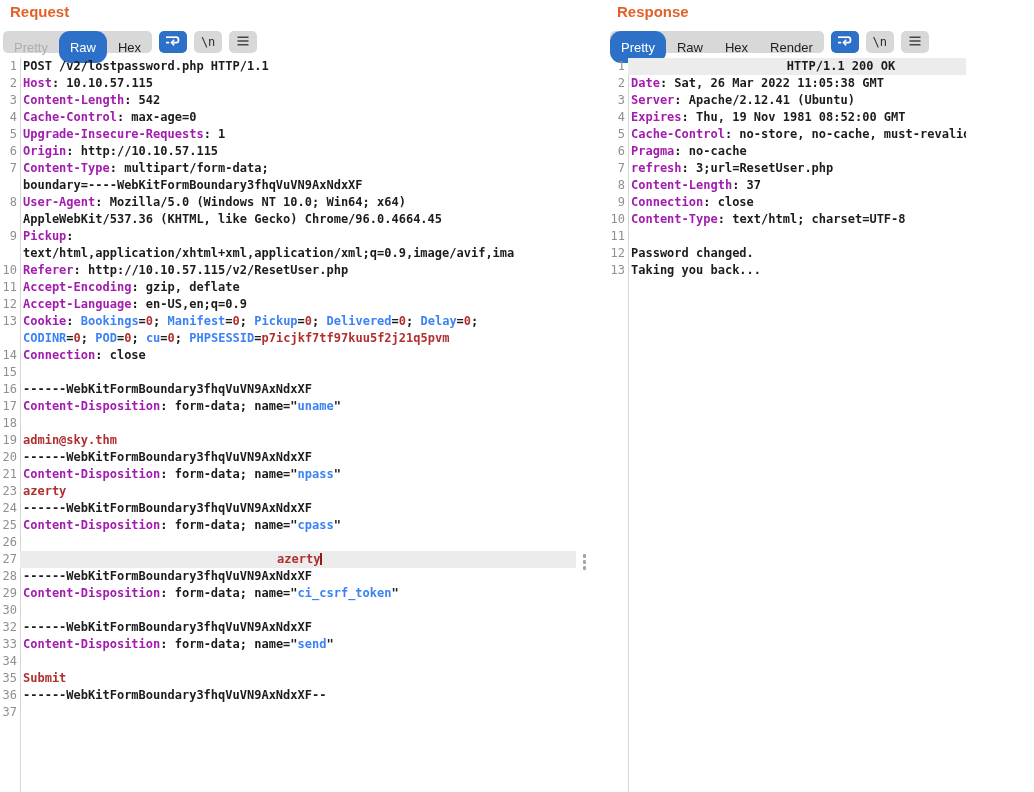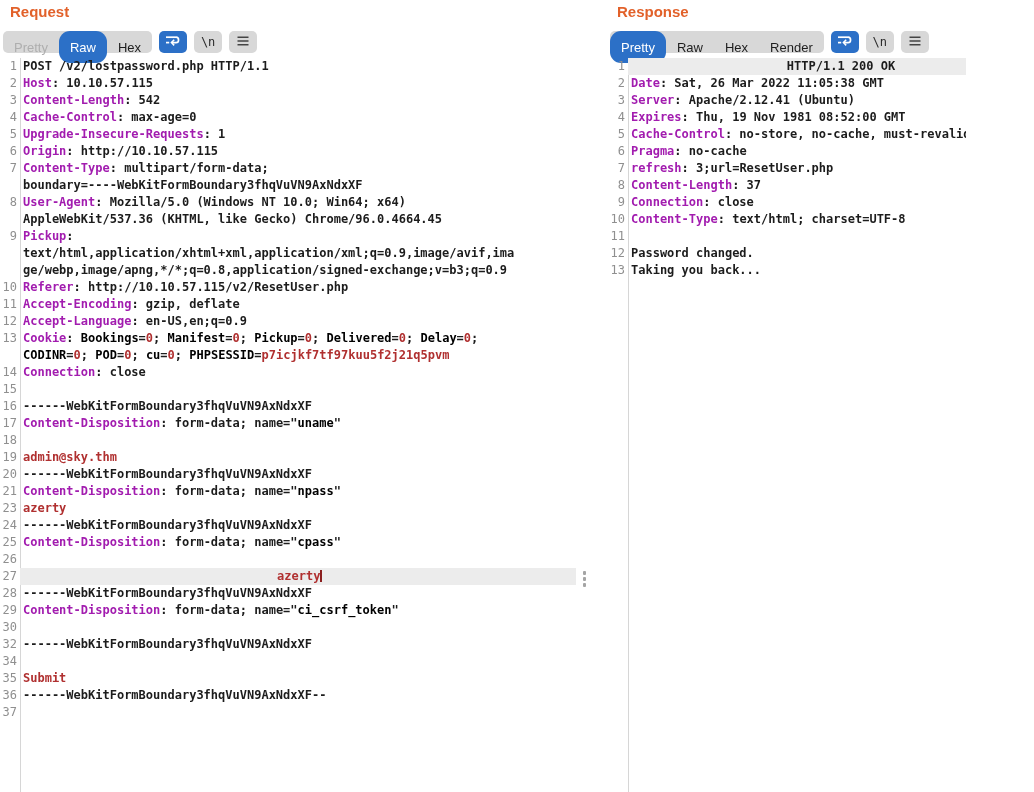--- a/index.html
+++ b/index.html
@@ -25,21 +25,21 @@
   .editor::before{content:"";position:absolute;top:0;bottom:0;width:1px;background:#d6d6d6;}
   #request-editor::before{left:20px;}
   #response-editor::before{left:21px;}
   .row{position:relative;display:flex;height:17px;line-height:17px;white-space:pre;}
   .ln{flex:0 0 17px;text-align:right;color:#8f8f8f;padding-right:3px;}
   #response-editor .ln{flex-basis:18px;}
   .code{flex:1;padding-left:3px;color:#1c1c1c;font-weight:bold;}
   .code.hl{background:#ececec;text-align:center;}
   .t{color:#1c1c1c;}
   .h{color:#a21caf;}
-  .p{color:#000000;}
+  .p{color:#3b82f6;}
   .v{color:#b03030;}
   .caret{display:inline-block;width:1.5px;height:12px;background:#8b1f1f;vertical-align:-2px;}
   .dots{position:absolute;right:-10px;top:3px;display:flex;flex-direction:column;gap:2.5px;align-items:center;}
   .dots i{width:3.5px;height:3.5px;border-radius:1px;background:#a5a5a5;}
 </style>
 </head>
 <body>
 
 <div id="screen">
 
@@ -78,21 +78,20 @@
         <div class="row"><span class="ln">3</span><span class="code"><span class="h">Content-Length</span><span class="t">: 542</span></span></div>
         <div class="row"><span class="ln">4</span><span class="code"><span class="h">Cache-Control</span><span class="t">: max-age=0</span></span></div>
         <div class="row"><span class="ln">5</span><span class="code"><span class="h">Upgrade-Insecure-Requests</span><span class="t">: 1</span></span></div>
         <div class="row"><span class="ln">6</span><span class="code"><span class="h">Origin</span><span class="t">: http://10.10.57.115</span></span></div>
         <div class="row"><span class="ln">7</span><span class="code"><span class="h">Content-Type</span><span class="t">: multipart/form-data;</span></span></div>
         <div class="row"><span class="ln"></span><span class="code"><span class="t">boundary=----WebKitFormBoundary3fhqVuVN9AxNdxXF</span></span></div>
         <div class="row"><span class="ln">8</span><span class="code"><span class="h">User-Agent</span><span class="t">: Mozilla/5.0 (Windows NT 10.0; Win64; x64)</span></span></div>
         <div class="row"><span class="ln"></span><span class="code"><span class="t">AppleWebKit/537.36 (KHTML, like Gecko) Chrome/96.0.4664.45</span></span></div>
         <div class="row"><span class="ln">9</span><span class="code"><span class="h">Pickup</span><span class="t">:</span></span></div>
         <div class="row"><span class="ln"></span><span class="code"><span class="t">text/html,application/xhtml+xml,application/xml;q=0.9,image/avif,ima</span></span></div>
-        <div class="row"><span class="ln"></span><span class="code"><span class="t">ge/webp,image/apng,*/*;q=0.8,application/signed-exchange;v=b3;q=0.9</span></span></div>
         <div class="row"><span class="ln">10</span><span class="code"><span class="h">Referer</span><span class="t">: http://10.10.57.115/v2/ResetUser.php</span></span></div>
         <div class="row"><span class="ln">11</span><span class="code"><span class="h">Accept-Encoding</span><span class="t">: gzip, deflate</span></span></div>
         <div class="row"><span class="ln">12</span><span class="code"><span class="h">Accept-Language</span><span class="t">: en-US,en;q=0.9</span></span></div>
         <div class="row"><span class="ln">13</span><span class="code"><span class="h">Cookie</span><span class="t">: </span><span class="p">Bookings</span><span class="t">=</span><span class="v">0</span><span class="t">; </span><span class="p">Manifest</span><span class="t">=</span><span class="v">0</span><span class="t">; </span><span class="p">Pickup</span><span class="t">=</span><span class="v">0</span><span class="t">; </span><span class="p">Delivered</span><span class="t">=</span><span class="v">0</span><span class="t">; </span><span class="p">Delay</span><span class="t">=</span><span class="v">0</span><span class="t">;</span></span></div>
         <div class="row"><span class="ln"></span><span class="code"><span class="p">CODINR</span><span class="t">=</span><span class="v">0</span><span class="t">; </span><span class="p">POD</span><span class="t">=</span><span class="v">0</span><span class="t">; </span><span class="p">cu</span><span class="t">=</span><span class="v">0</span><span class="t">; </span><span class="p">PHPSESSID</span><span class="t">=</span><span class="v">p7icjkf7tf97kuu5f2j21q5pvm</span></span></div>
         <div class="row"><span class="ln">14</span><span class="code"><span class="h">Connection</span><span class="t">: close</span></span></div>
         <div class="row"><span class="ln">15</span><span class="code"></span></div>
         <div class="row"><span class="ln">16</span><span class="code"><span class="t">------WebKitFormBoundary3fhqVuVN9AxNdxXF</span></span></div>
         <div class="row"><span class="ln">17</span><span class="code"><span class="h">Content-Disposition</span><span class="t">: form-data; name="</span><span class="p">uname</span><span class="t">"</span></span></div>
         <div class="row"><span class="ln">18</span><span class="code"></span></div>
@@ -101,20 +100,21 @@
         <div class="row"><span class="ln">21</span><span class="code"><span class="h">Content-Disposition</span><span class="t">: form-data; name="</span><span class="p">npass</span><span class="t">"</span></span></div>
         <div class="row"><span class="ln">23</span><span class="code"><span class="v">azerty</span></span></div>
         <div class="row"><span class="ln">24</span><span class="code"><span class="t">------WebKitFormBoundary3fhqVuVN9AxNdxXF</span></span></div>
         <div class="row"><span class="ln">25</span><span class="code"><span class="h">Content-Disposition</span><span class="t">: form-data; name="</span><span class="p">cpass</span><span class="t">"</span></span></div>
         <div class="row"><span class="ln">26</span><span class="code"></span></div>
         <div class="row"><span class="ln">27</span><span class="code hl"><span class="v">azerty</span><span class="caret"></span></span><span class="dots"><i></i><i></i><i></i></span></div>
         <div class="row"><span class="ln">28</span><span class="code"><span class="t">------WebKitFormBoundary3fhqVuVN9AxNdxXF</span></span></div>
         <div class="row"><span class="ln">29</span><span class="code"><span class="h">Content-Disposition</span><span class="t">: form-data; name="</span><span class="p">ci_csrf_token</span><span class="t">"</span></span></div>
         <div class="row"><span class="ln">30</span><span class="code"></span></div>
         <div class="row"><span class="ln">32</span><span class="code"><span class="t">------WebKitFormBoundary3fhqVuVN9AxNdxXF</span></span></div>
+        <div class="row"><span class="ln">33</span><span class="code"><span class="h">Content-Disposition</span><span class="t">: form-data; name="</span><span class="p">send</span><span class="t">"</span></span></div>
         <div class="row"><span class="ln">34</span><span class="code"></span></div>
         <div class="row"><span class="ln">35</span><span class="code"><span class="v">Submit</span></span></div>
         <div class="row"><span class="ln">36</span><span class="code"><span class="t">------WebKitFormBoundary3fhqVuVN9AxNdxXF--</span></span></div>
         <div class="row"><span class="ln">37</span><span class="code"></span></div>
       </div>
   </div>
 
   <div class="panel" id="response-panel">
     <div class="panel-title">Response</div>
     <div class="toolbar">

